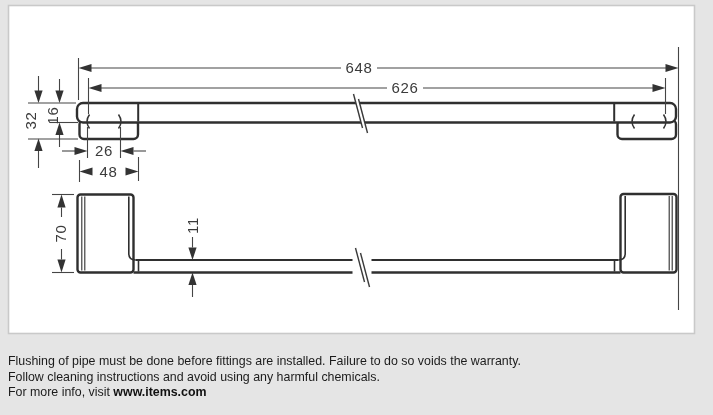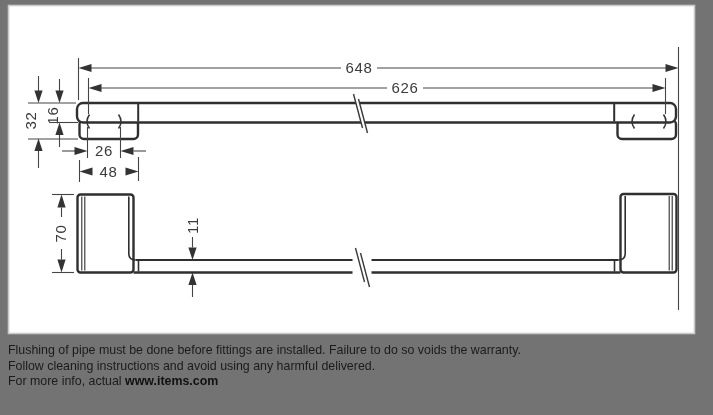--- a/index.html
+++ b/index.html
@@ -1,32 +1,32 @@
 <!DOCTYPE html>
 <html><head>
 <meta charset="utf-8">
 <style>
   html,body{margin:0;padding:0;background:#ffffff;}
   .sheet{
     position:relative;
     width:713px;height:415px;
-    background:#737373;
+    background:#e5e5e5;
     font-family:"Liberation Sans",sans-serif;
     overflow:hidden;
   }
   svg{display:block;}
   .dim-text{
     font-family:"Liberation Sans",sans-serif;
     font-size:15px;
     font-weight:400;
     letter-spacing:.6px;
     fill:#3b3b3b;
   }
   .notes{
-    position:absolute;left:8px;top:343px;right:4px;
+    position:absolute;left:8px;top:354px;right:4px;
     font-size:12.4px;line-height:15.7px;color:#1b1b1b;
     white-space:nowrap;
   }
   .notes b{font-weight:700;color:#111;}
 </style>
 </head>
 <body>
 
 <div class="sheet">
 
@@ -151,17 +151,17 @@
       <polygon points="192.5,260 188.4,247.5 196.6,247.5" fill="#333" stroke="none"></polygon>
       <polygon points="192.5,272.5 188.4,285 196.6,285" fill="#333" stroke="none"></polygon>
       <line x1="192.5" y1="285" x2="192.5" y2="297"></line>
       <text class="dim-text" text-anchor="middle" transform="translate(198,225.5) rotate(-90)" stroke="none">11</text>
     </g>
   </g>
 </svg>
 
   <div class="notes">
     <div>Flushing of pipe must be done before fittings are installed. Failure to do so voids the warranty.</div>
-    <div>Follow cleaning instructions and avoid using any harmful delivered.</div>
-    <div><span>For more info, actual </span><b>www.items.com</b></div>
+    <div>Follow cleaning instructions and avoid using any harmful chemicals.</div>
+    <div><span>For more info, visit </span><b>www.items.com</b></div>
   </div>
 
 </div>
 
 </body></html>

